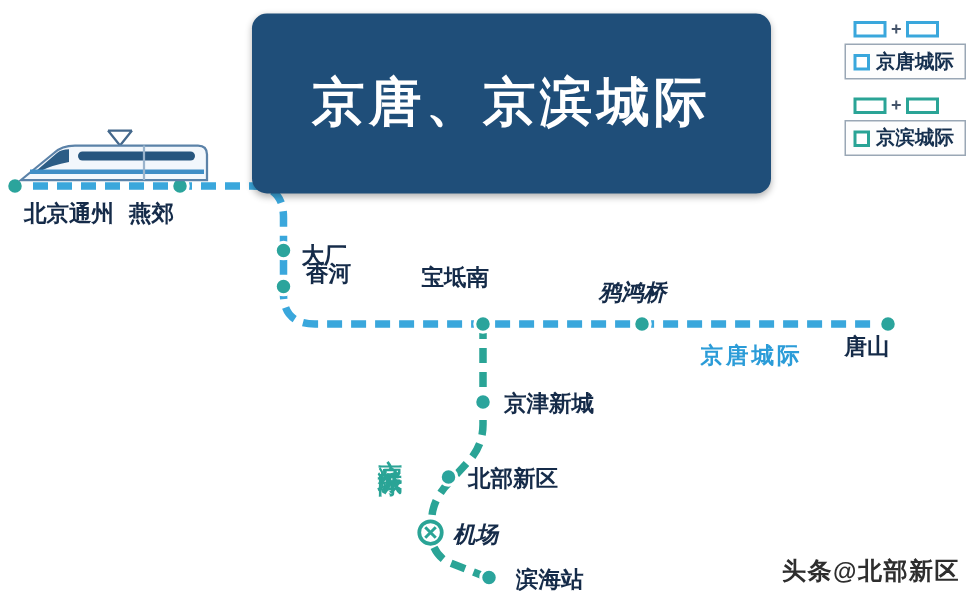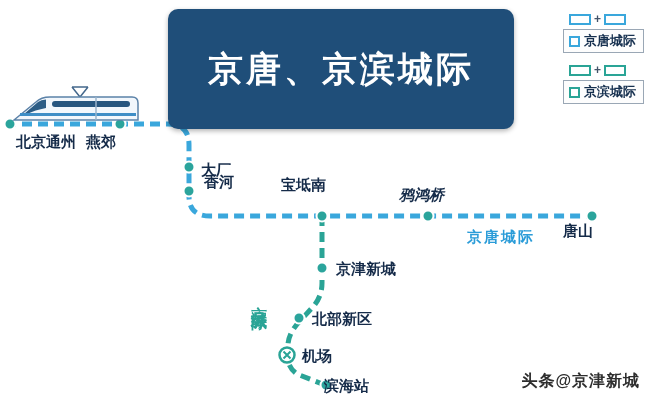--- a/index.html
+++ b/index.html
@@ -98,20 +98,20 @@
 
   <div class="station-label" style="left:16px;top:133px;">北京通州</div>
   <div class="station-label" style="left:86px;top:133px;">燕郊</div>
   <div class="station-label" style="left:201px;top:161px;">大厂</div>
   <div class="station-label" style="left:204px;top:173px;text-align:center;">香河</div>
   <div class="station-label" style="left:281px;top:176px;">宝坻南</div>
   <div class="station-label" style="left:399px;top:186px;font-style:italic;">鸦鸿桥</div>
   <div class="station-label" style="left:563px;top:186px;margin-top:36px;">唐山</div>
   <div class="station-label" style="left:312px;top:310px;">北部新区</div>
   <div class="station-label" style="left:336px;top:260px;">京津新城</div>
-  <div class="station-label" style="left:302px;top:347px;">机场</div>
-  <div class="station-label" style="left:324px;top:377px;">滨海站</div>
+  <div class="station-label" style="left:302px;top:347px;font-style:italic;">机场</div>
+  <div class="station-label" style="left:344px;top:377px;">滨海站</div>
 
   <div class="line-label jt" style="left:467px;top:228px;">京唐城际</div>
   <div class="line-label jb" style="left:248px;top:294px;">京滨城际</div>
 
-  <div class="watermark">头条@京津新城</div>
+  <div class="watermark">头条@北部新区</div>
 </div>
 
 </body></html>

